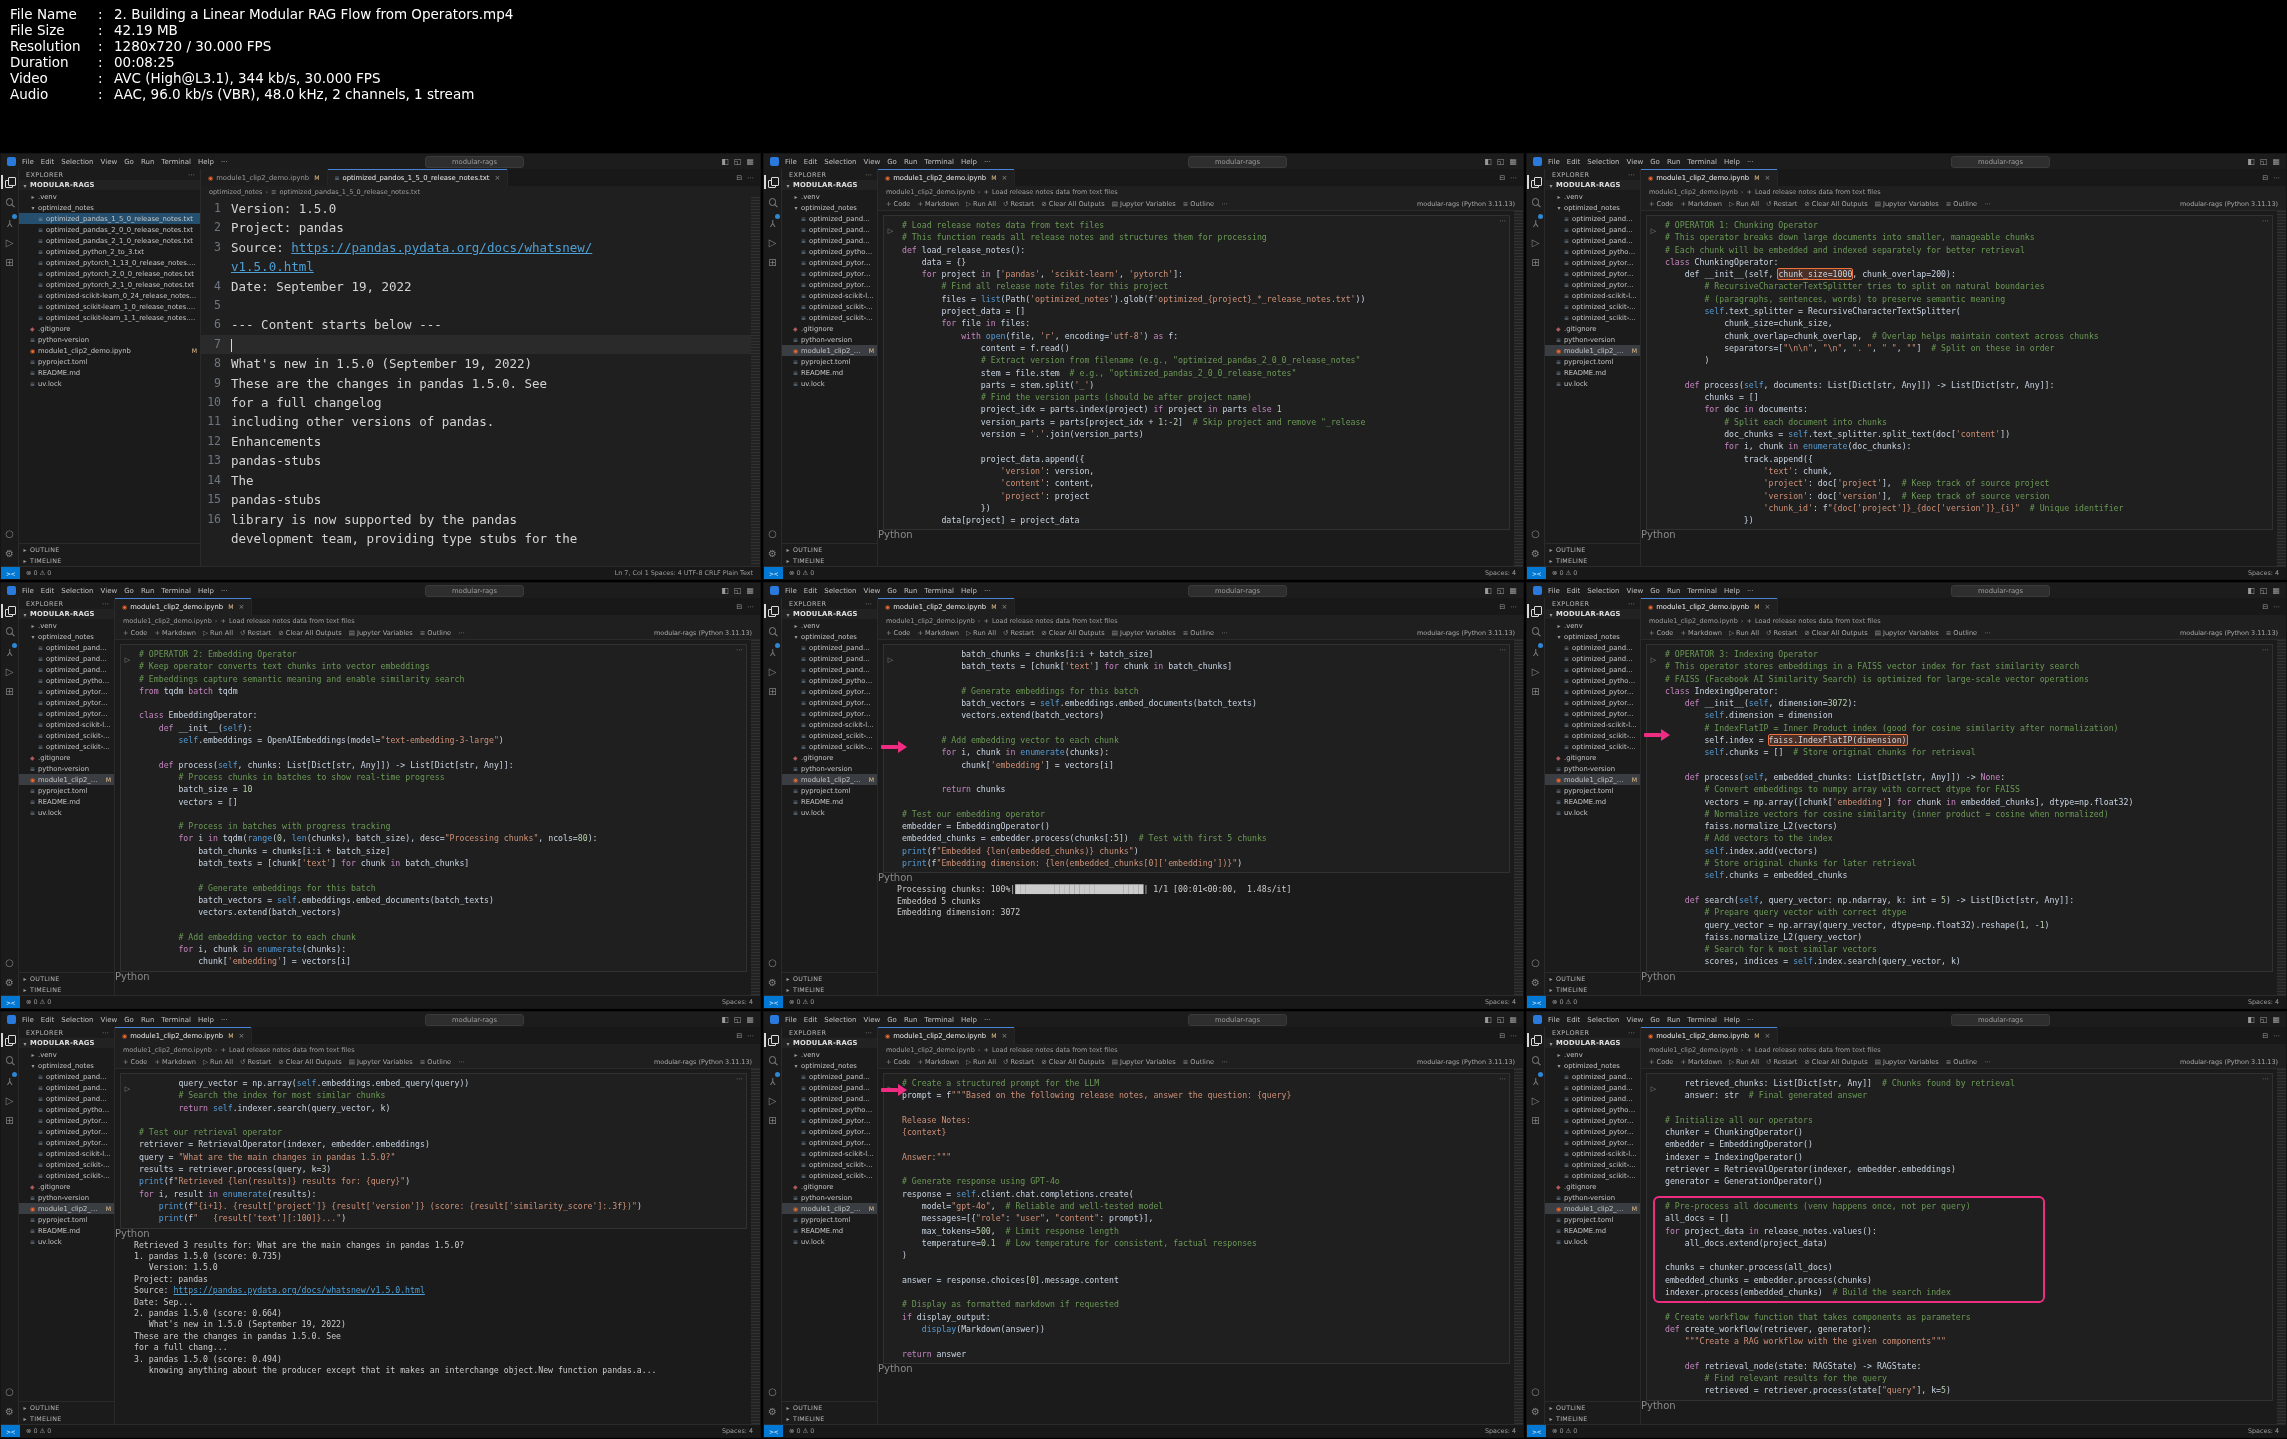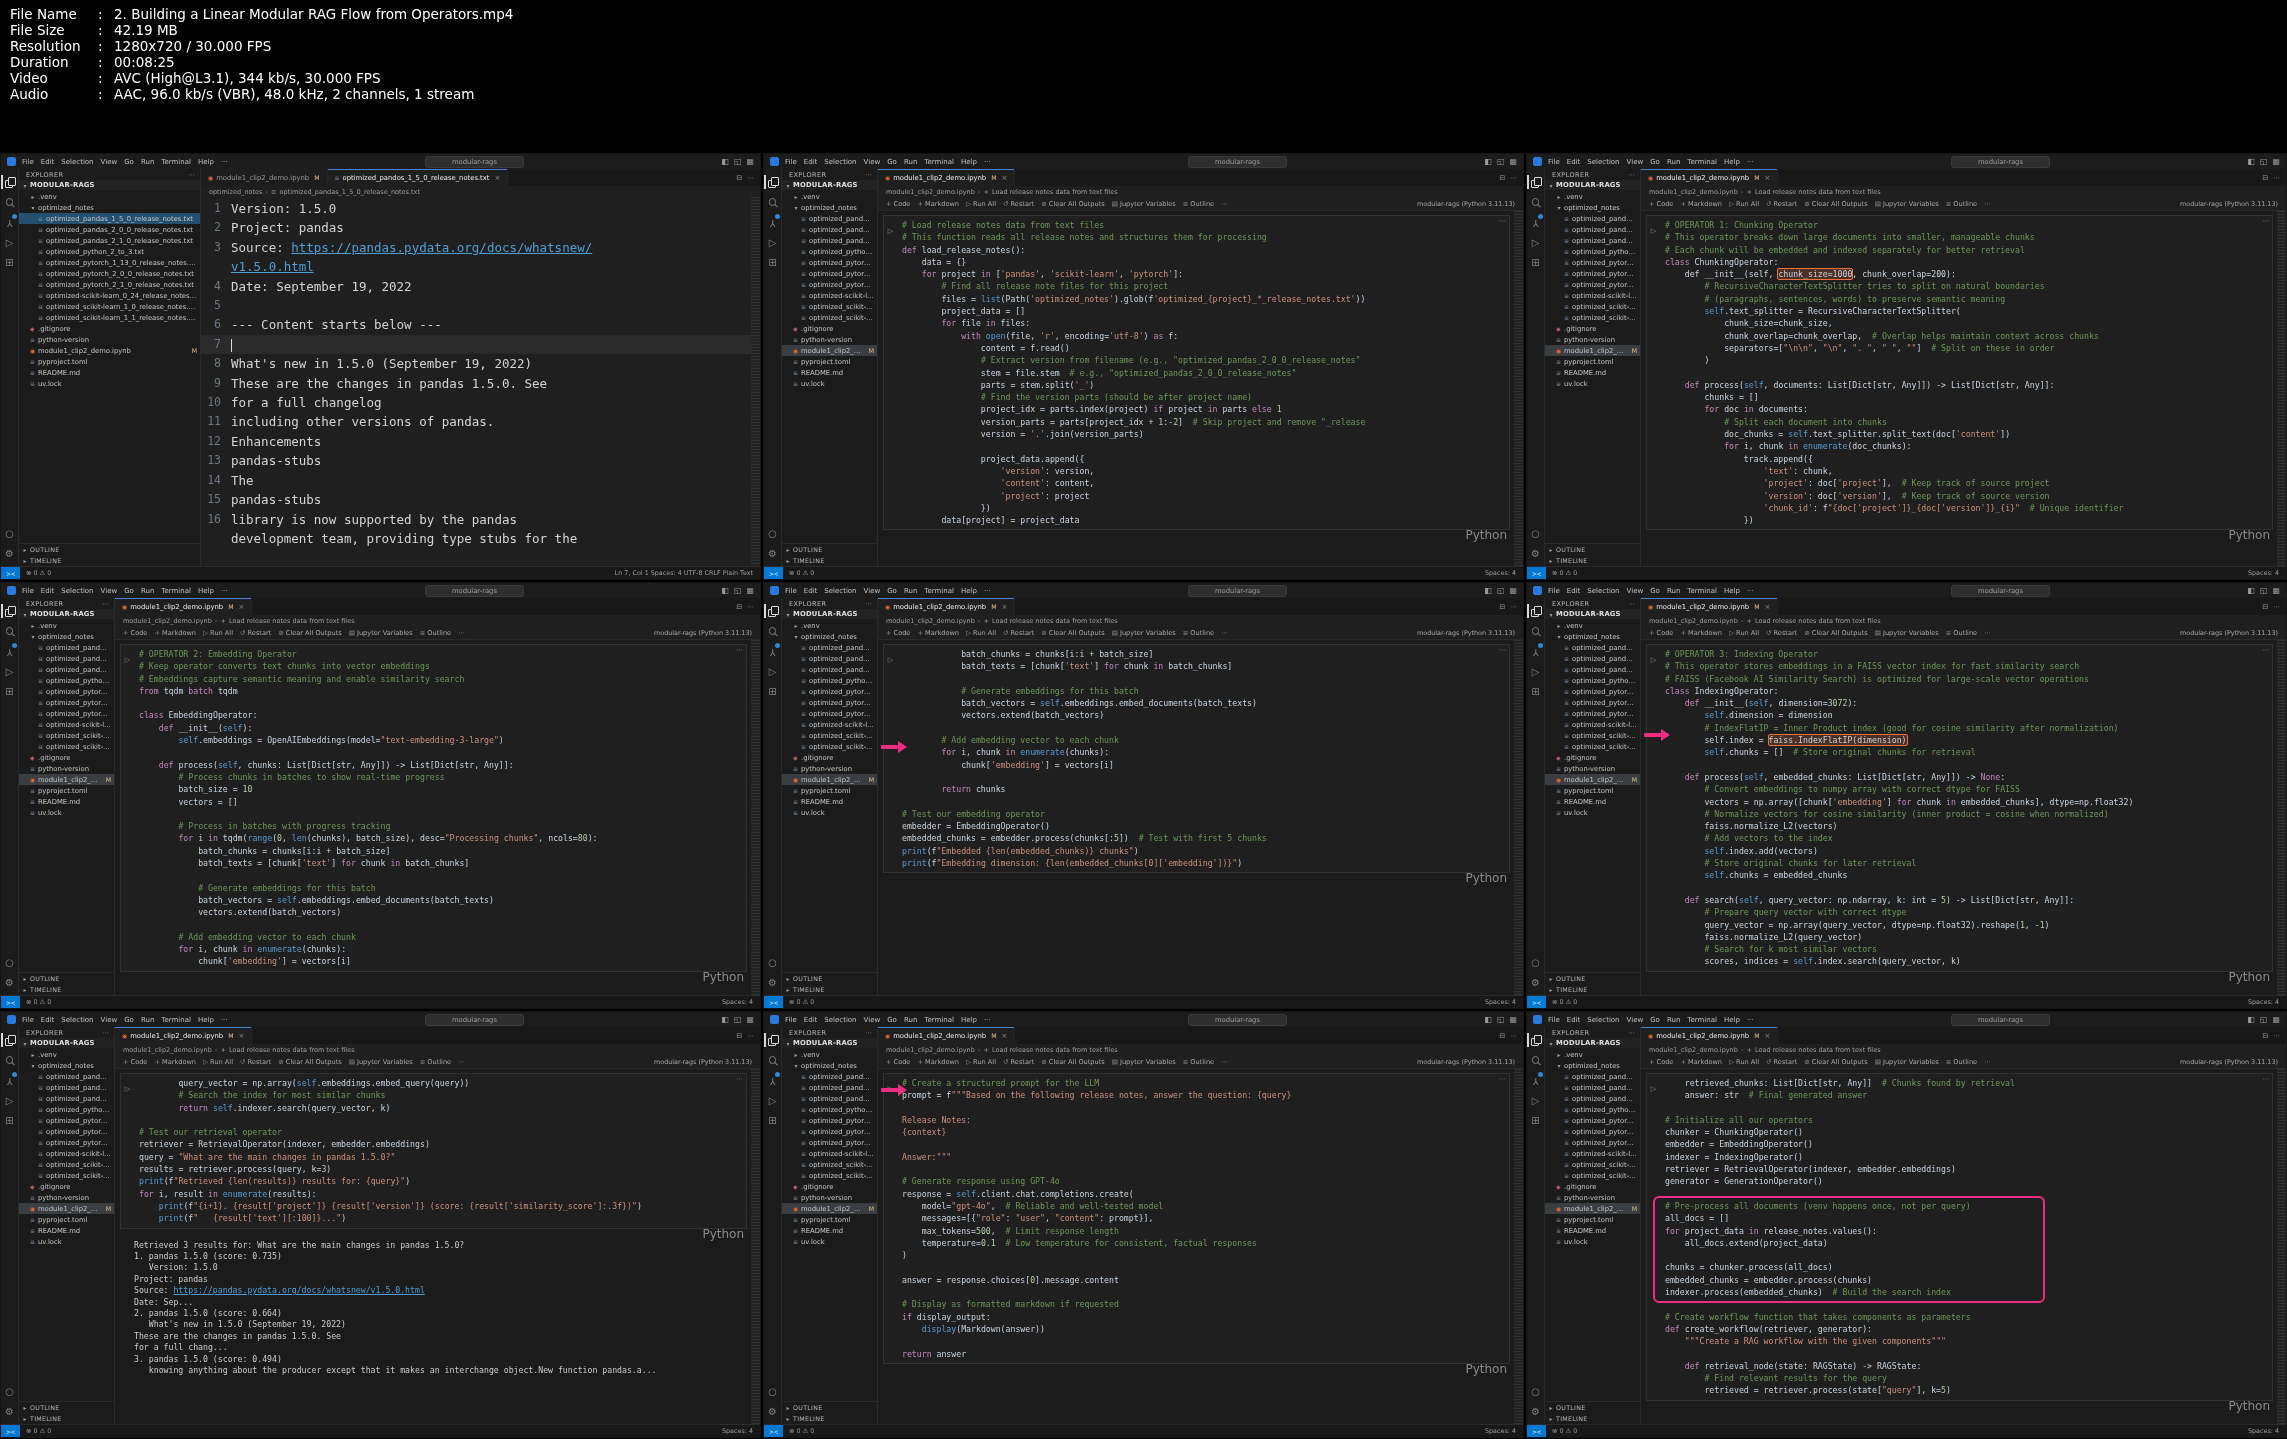--- a/index.html
+++ b/index.html
@@ -94,21 +94,21 @@
   .runic{color:#8f8f8f;font-size:7px}
   .cell-dots{position:absolute;right:3px;top:1px;color:#8f8f8f;font-size:7px}
   .nbcode{flex:1;padding:3px 5px;overflow:hidden;font-family:"DejaVu Sans Mono",monospace;font-size:8.2px;line-height:12.3px;color:#c8d4e2}
   .cl{white-space:pre;overflow:hidden}
   .tok-c{color:#6a9955}
   .tok-s{color:#ce9178}
   .tok-k{color:#c586c0}
   .tok-b{color:#569cd6}
   .tok-n{color:#b5cea8}
   .find-hl{outline:1px solid #ef713c;background:rgba(236,110,60,.22);border-radius:1px}
-  .langrow{text-align:right;padding:0 16px 0 0;color:#8a8a8a;font-size:12px;line-height:10px}
+  .langrow{padding:0 16px 0 0;color:#8a8a8a;font-size:10px;line-height:10px}
   .nbout{margin:1px 14px 0 19px;font-family:"DejaVu Sans Mono",monospace;font-size:8.2px;line-height:11.4px;color:#cccccc}
   .outl{white-space:pre;overflow:hidden}
   
   .anno{position:absolute;inset:0;pointer-events:none}
   .parrow{position:absolute;left:3px;width:17px;height:4px;background:#ee2d82;border-radius:1px}
   .parrow::after{content:'';position:absolute;left:100%;top:50%;transform:translateY(-50%);
     border-left:9px solid #ee2d82;border-top:6px solid transparent;border-bottom:6px solid transparent}
   .pbox{position:absolute;left:12px;width:392px;border:2.5px solid #ee2d82;border-radius:6px}
   
   .statusbar{height:13px;background:#181818;border-top:1px solid #2b2b2b;display:flex;align-items:center;justify-content:space-between;flex:none;padding-right:7px}
@@ -1255,20 +1255,25 @@
                 <div class="cl">&nbsp;</div>
                 <div class="cl"><span class="tok-c"># Test our embedding operator</span></div>
                 <div class="cl">embedder = EmbeddingOperator()</div>
                 <div class="cl">embedded_chunks = embedder.process(chunks[:<span class="tok-n">5</span>])  <span class="tok-c"># Test with first 5 chunks</span></div>
                 <div class="cl"><span class="tok-b">print</span>(f<span class="tok-s">"Embedded {len(embedded_chunks)} chunks"</span>)</div>
                 <div class="cl"><span class="tok-b">print</span>(f<span class="tok-s">"Embedding dimension: {len(embedded_chunks[0]['embedding'])}"</span>)</div>
               </div>
               <span class="cell-dots">⋯</span>
             </div>
             <div class="langrow"><span>Python</span></div>
+            <div class="nbout">
+              <div class="outl">Processing chunks: 100%|██████████████████████████| 1/1 [00:01&lt;00:00,  1.48s/it]</div>
+              <div class="outl">Embedded 5 chunks</div>
+              <div class="outl">Embedding dimension: 3072</div>
+            </div>
             <div class="minimap"></div>
             <div class="anno">
               <div class="parrow" style="top: 105.4px; background: rgb(238, 45, 130);"></div>
             </div>
           </div>
         </div>
       </div>
       <div class="statusbar">
         <div class="st-l">
           <span class="remote">&gt;&lt;</span>

